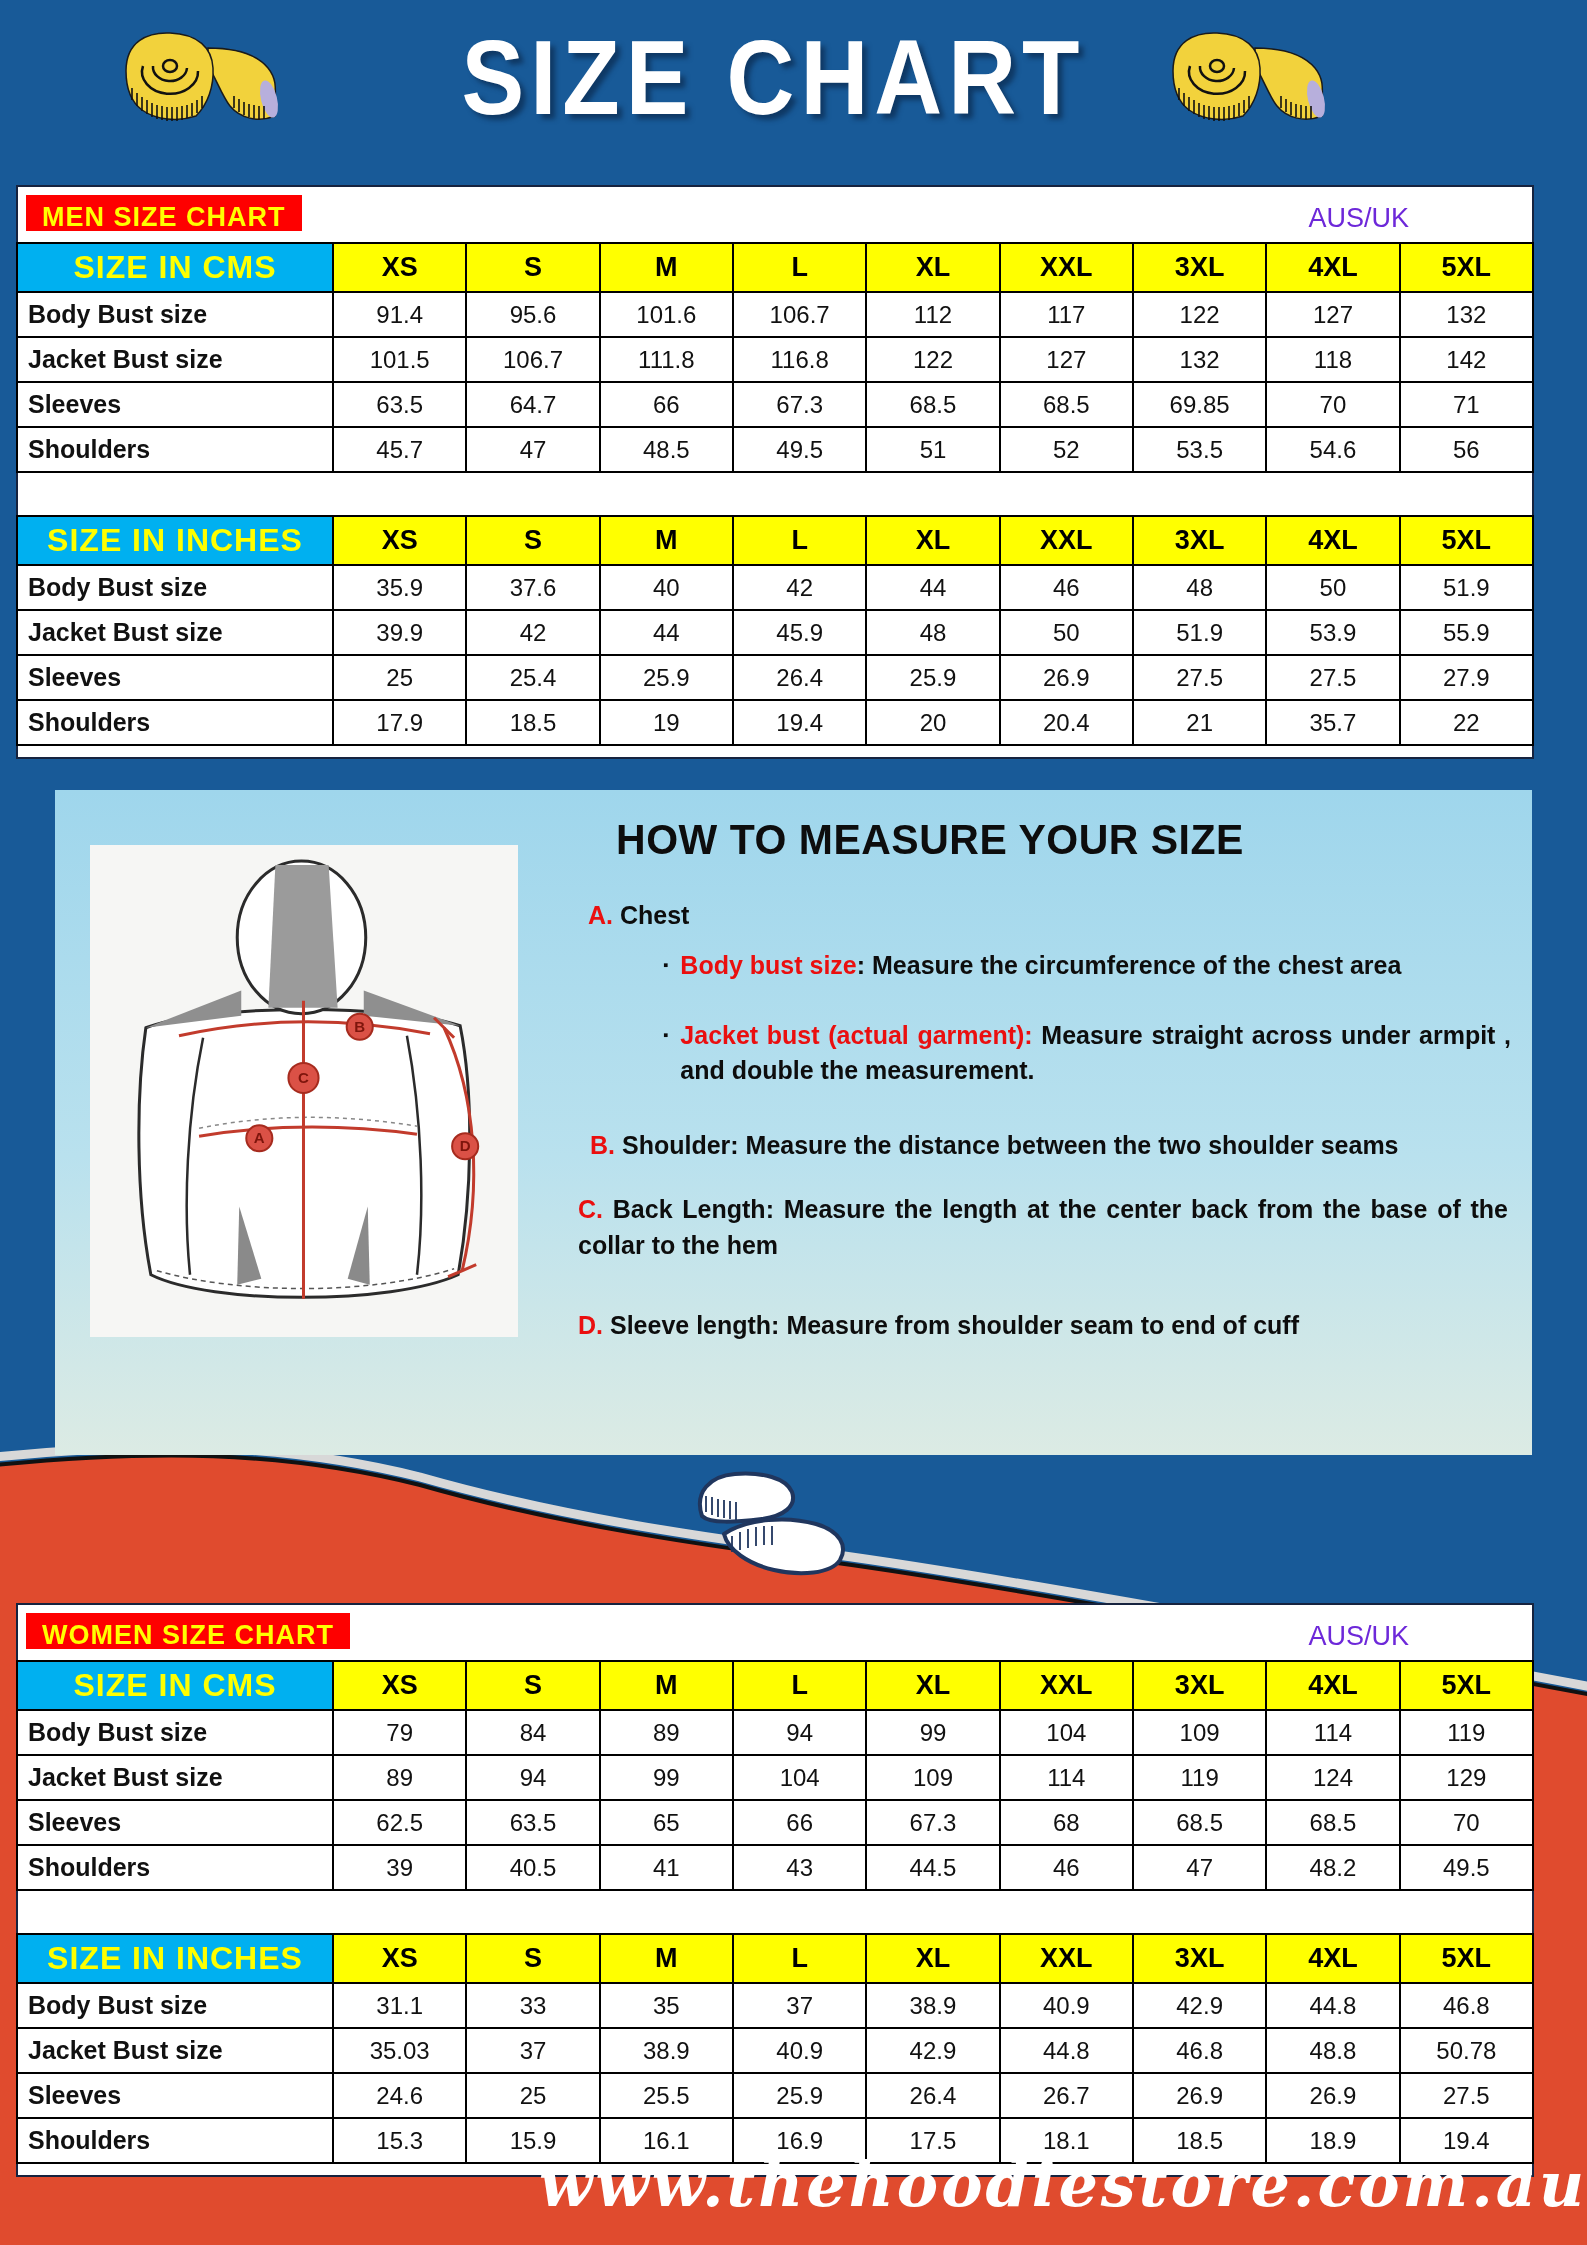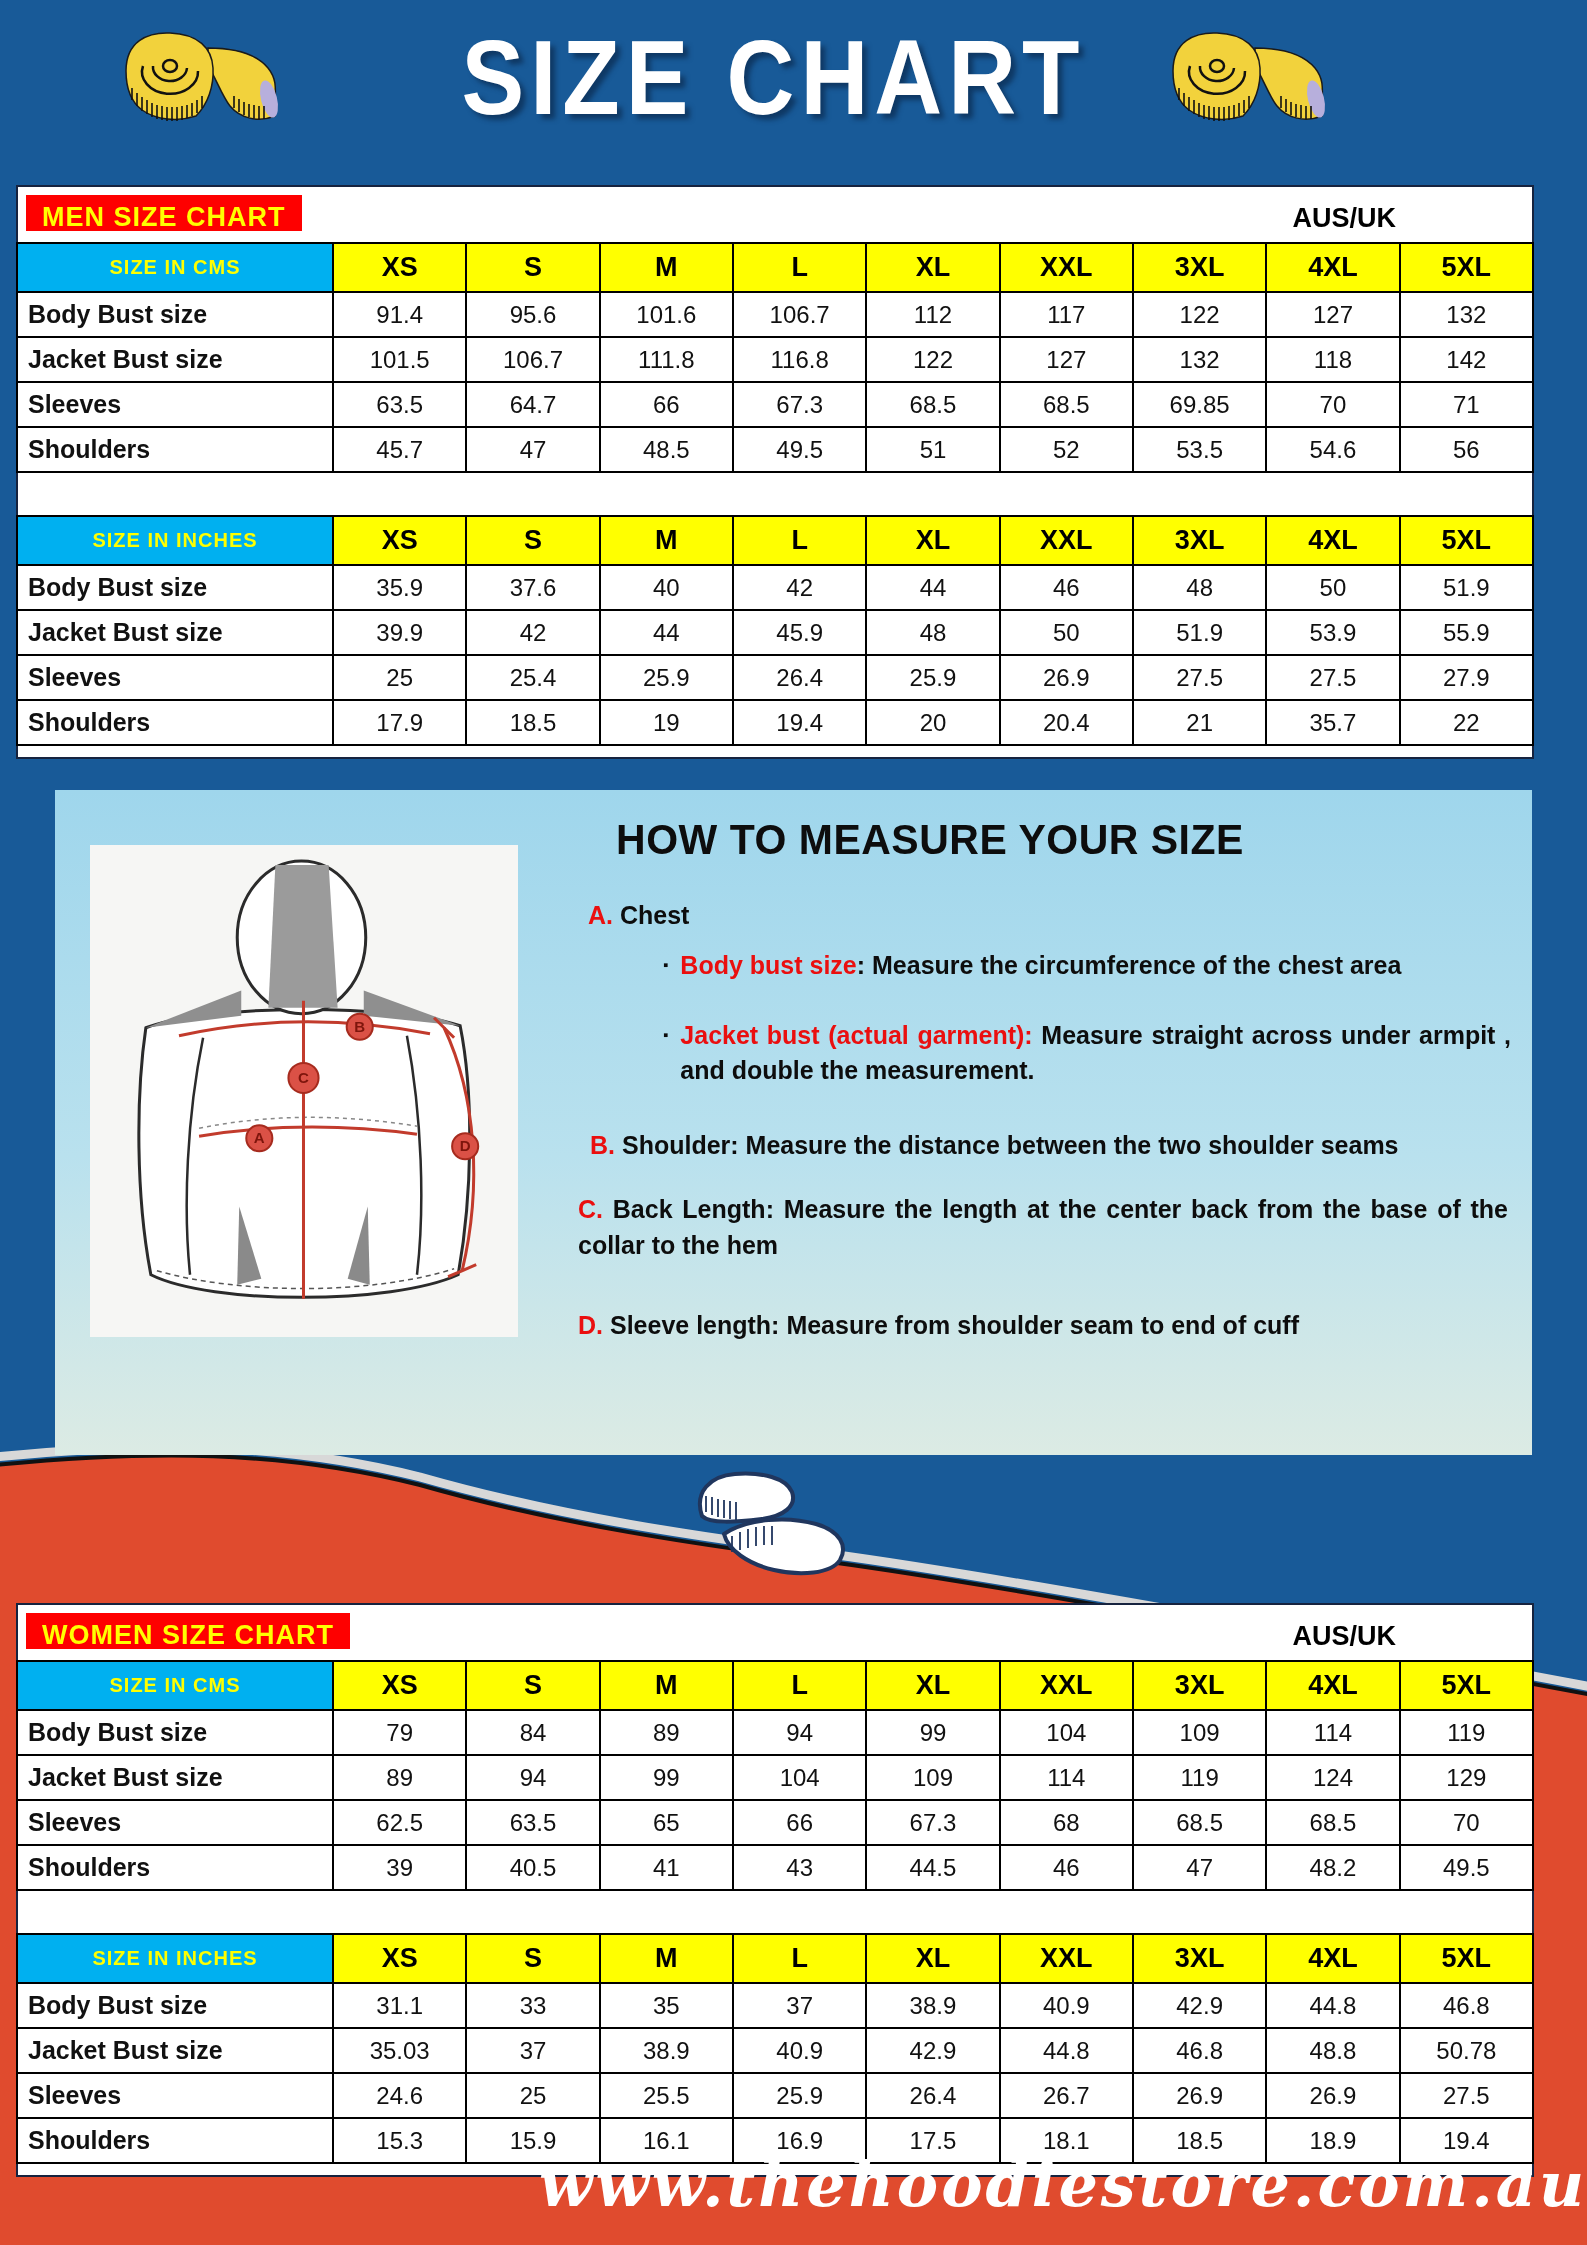--- a/index.html
+++ b/index.html
@@ -10,28 +10,28 @@
   .main-title{position:absolute;top:18px;left:0;right:40px;text-align:center;color:#ffffff;
       font-size:94px;font-weight:bold;letter-spacing:6px;transform:scaleY(1.12);transform-origin:top center;
       text-shadow:5px 4px 5px rgba(8,30,58,.55);white-space:nowrap;}
   .tape-abs{position:absolute;}
 
   
   .panel{position:absolute;left:16px;width:1514px;height:570px;background:#ffffff;
          border:2px solid #16233f;}
   .banner{position:absolute;left:8px;top:8px;height:36px;line-height:44px;padding:0 16px;
           background:#fe0000;color:#ffff00;font-weight:bold;font-size:27px;letter-spacing:1px;}
-  .region{position:absolute;top:16px;right:136px;color:#000000;font-weight:bold;font-size:27px;}
+  .region{position:absolute;top:16px;right:123px;color:#6d28d9;font-weight:normal;font-size:27px;}
 
   table.size-table{position:absolute;left:-2px;width:1518px;border-collapse:collapse;table-layout:fixed;}
   .size-table col.c0{width:316px;}
   .size-table th,.size-table td{border:2px solid #000;text-align:center;vertical-align:middle;
       font-size:24px;color:#111;height:43px;padding:0;overflow:hidden;}
   .size-table tr.hrow th{height:47px;}
-  th.unit{background:#00b0f0;color:#ffff00;font-weight:bold;font-size:20px;letter-spacing:1px;}
+  th.unit{background:#00b0f0;color:#ffff00;font-weight:bold;font-size:32px;letter-spacing:1px;}
   th.size{background:#ffff00;color:#000;font-weight:bold;font-size:27px;}
   td.lbl{text-align:left;font-weight:bold;padding-left:10px;font-size:25px;}
 
   
   .howto{position:absolute;left:55px;top:790px;width:1477px;height:665px;
          background:linear-gradient(180deg,#9fd6ec 0%,#b9e1ee 55%,#dcebe4 100%);}
   .diagram-box{position:absolute;left:35px;top:55px;width:428px;height:492px;background:#f6f6f4;}
   .howto-title{position:absolute;left:480px;top:26px;width:790px;text-align:center;
       font-size:41px;font-weight:bold;color:#0d0d0d;letter-spacing:0.5px;transform:scaleY(1.05);}
   .ht{position:absolute;font-weight:bold;font-size:25px;color:#0d0d0d;line-height:1.42;}

